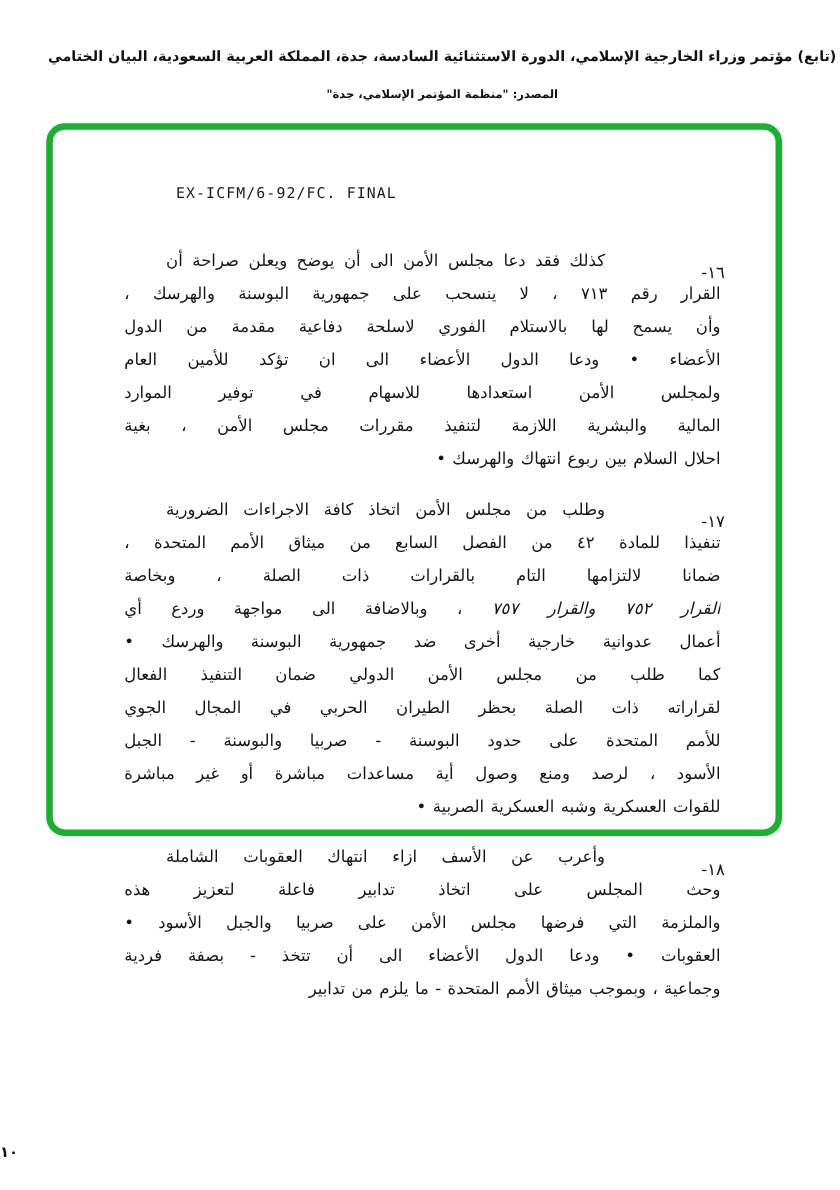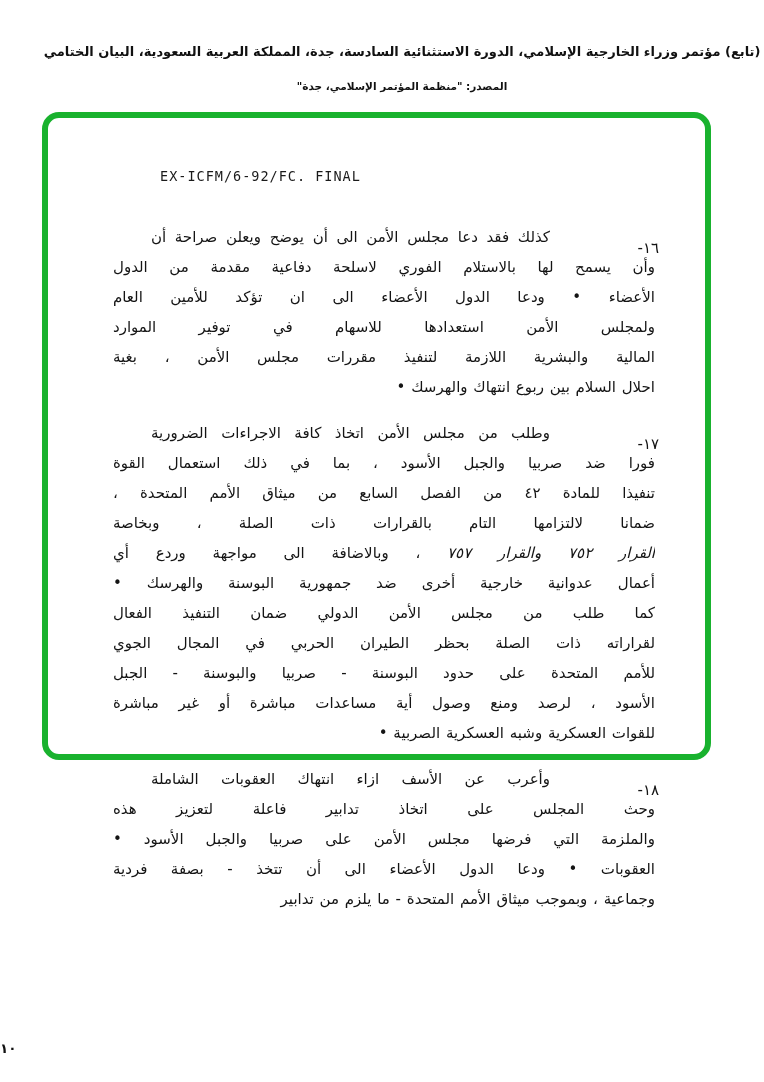--- a/index.html
+++ b/index.html
@@ -51,30 +51,30 @@
 
 <div class="page">
   <div class="hdr1">(تابع) مؤتمر وزراء الخارجية الإسلامي، الدورة الاستثنائية السادسة، جدة، المملكة العربية السعودية، البيان الختامي</div>
   <div class="hdr2">المصدر: "منظمة المؤتمر الإسلامي، جدة"</div>
   <div class="frame" style="border-color: rgb(25, 178, 46);">
     <div class="docref">EX-ICFM/6-92/FC. FINAL</div>
     <div class="paras" id="paras" dir="rtl" style="color: rgb(20, 20, 20);">
         <div class="para">
           <span class="pnum">-١٦</span>
           <div class="pline first">كذلك فقد دعا مجلس الأمن الى أن يوضح ويعلن صراحة أن</div>
+          <div class="pline">القرار رقم ٧١٣ ، لا ينسحب على جمهورية البوسنة والهرسك ،</div>
           <div class="pline">وأن يسمح لها بالاستلام الفوري لاسلحة دفاعية مقدمة من الدول</div>
           <div class="pline">الأعضاء • ودعا الدول الأعضاء الى ان تؤكد للأمين العام</div>
           <div class="pline">ولمجلس الأمن استعدادها للاسهام في توفير الموارد</div>
           <div class="pline">المالية والبشرية اللازمة لتنفيذ مقررات مجلس الأمن ، بغية</div>
           <div class="pline plast">احلال السلام بين ربوع انتهاك والهرسك •</div>
         </div>
         <div class="para">
           <span class="pnum">-١٧</span>
           <div class="pline first">وطلب من مجلس الأمن اتخاذ كافة الاجراءات الضرورية</div>
-          <div class="pline">فورا ضد صربيا والجبل الأسود ، بما في ذلك استعمال القوة</div>
           <div class="pline">تنفيذا للمادة ٤٢ من الفصل السابع من ميثاق الأمم المتحدة ،</div>
           <div class="pline">ضمانا لالتزامها التام بالقرارات ذات الصلة ، وبخاصة</div>
           <div class="pline"><span class="em">القرار ٧٥٢ والقرار ٧٥٧</span><span> ، وبالاضافة الى مواجهة وردع أي</span></div>
           <div class="pline">أعمال عدوانية خارجية أخرى ضد جمهورية البوسنة والهرسك •</div>
           <div class="pline">كما طلب من مجلس الأمن الدولي ضمان التنفيذ الفعال</div>
           <div class="pline">لقراراته ذات الصلة بحظر الطيران الحربي في المجال الجوي</div>
           <div class="pline">للأمم المتحدة على حدود البوسنة - صربيا والبوسنة - الجبل</div>
           <div class="pline">الأسود ، لرصد ومنع وصول أية مساعدات مباشرة أو غير مباشرة</div>
           <div class="pline plast">للقوات العسكرية وشبه العسكرية الصربية •</div>
         </div>

